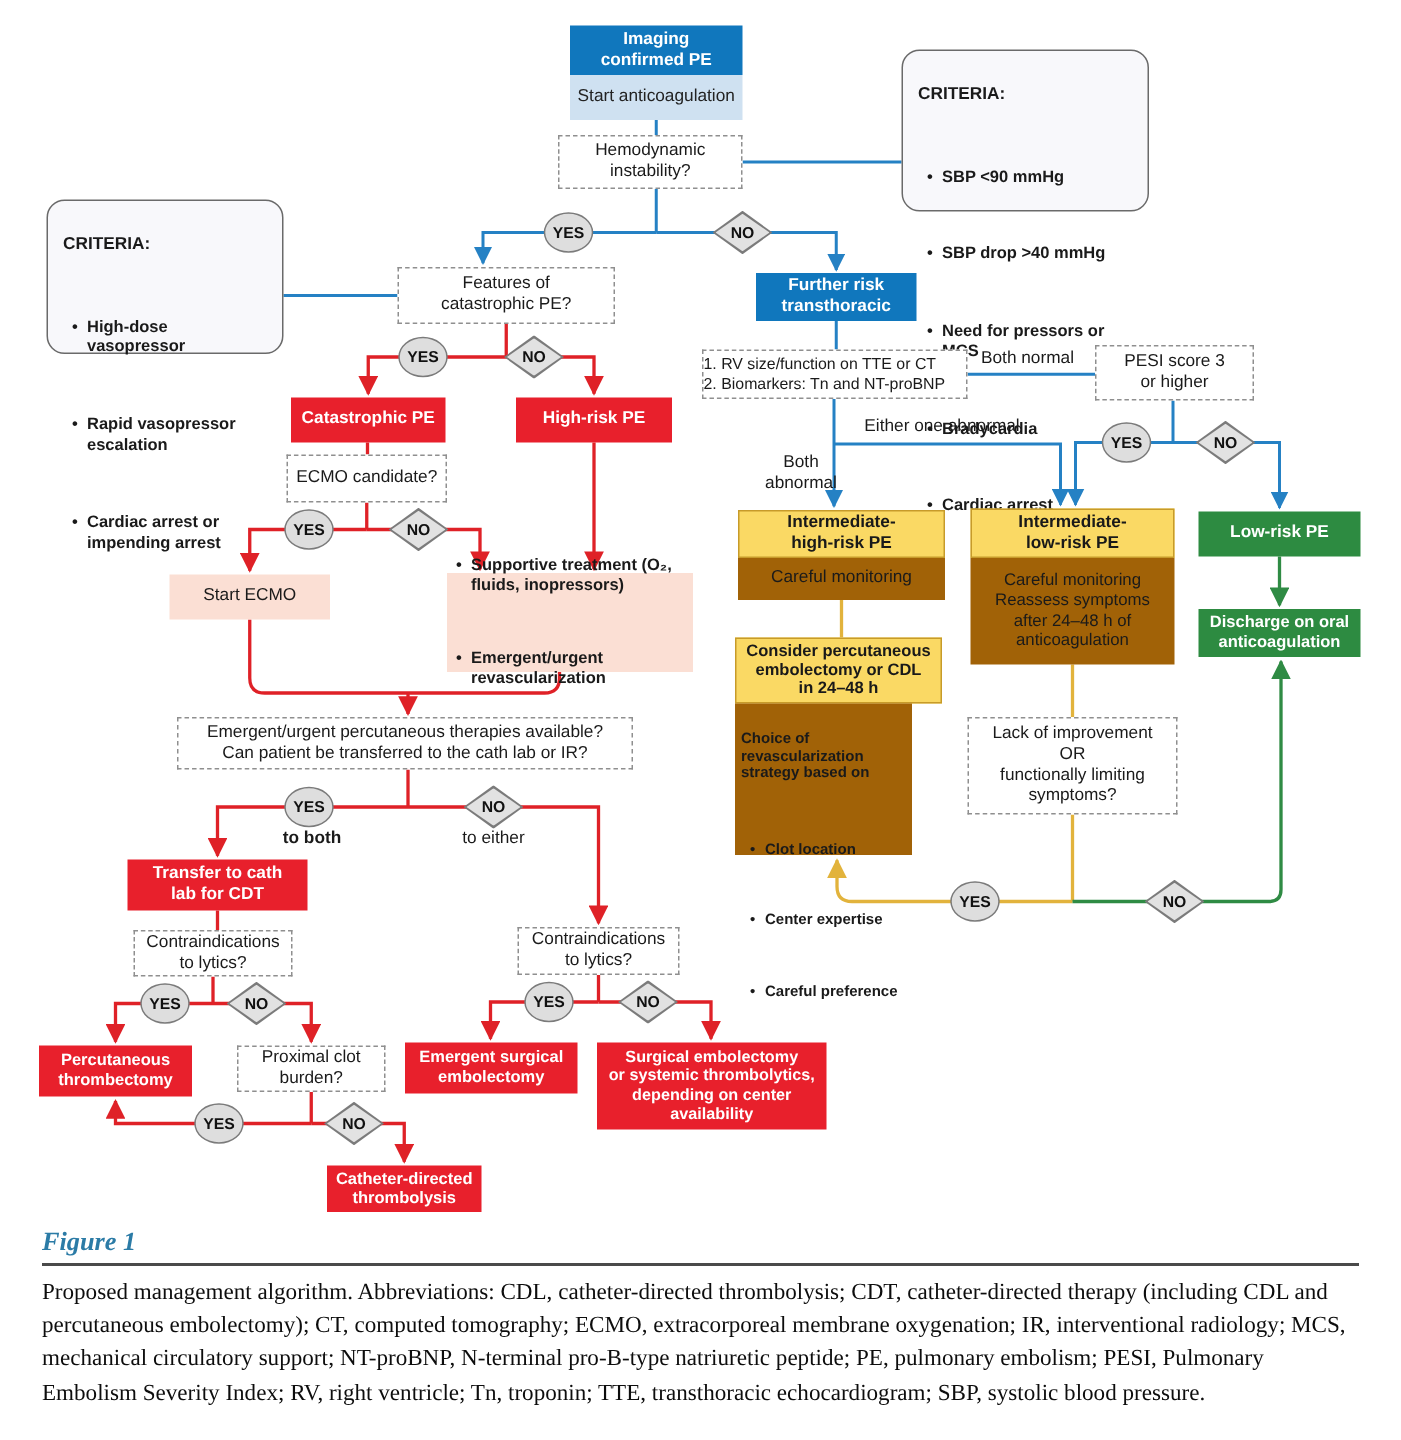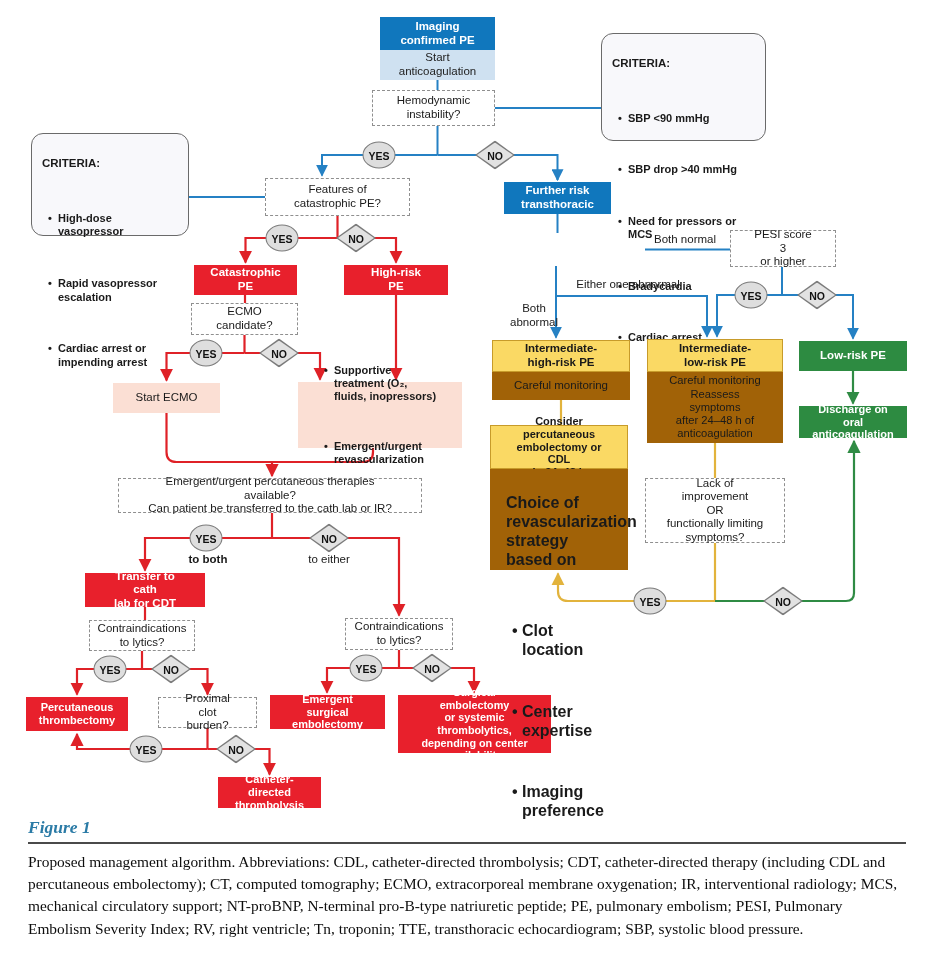--- a/index.html
+++ b/index.html
@@ -1,19 +1,19 @@
 <!DOCTYPE html>
 <html><head>
 <meta charset="utf-8">
 <style>
   html,body{margin:0;padding:0;background:#ffffff;}
   #canvas{position:relative;width:934px;height:960px;background:#fff;font-family:"Liberation Sans",sans-serif;overflow:hidden;}
   #wires{position:absolute;left:0;top:0;pointer-events:none;}
   .node{position:absolute;box-sizing:border-box;display:flex;align-items:center;justify-content:center;
-        text-align:center;white-space:pre-line;line-height:1.18;padding:2px 20px;font-size:11.5px;color:#1a1a1a;}
+        text-align:center;white-space:pre-line;line-height:1.18;padding:2px 0;font-size:11.5px;color:#1a1a1a;}
   .blue{background:#1077bd;color:#fff;font-weight:bold;}
   .lblue{background:#cfe1f1;color:#222;}
   .dashed{background:#fff;border:1.5px dashed #8f8f8f;}
   .red{background:#e8202c;color:#fff;font-weight:bold;}
   .pink{background:#fbdfd4;}
   .yellow{background:#fad964;border:1.5px solid #c79b2a;color:#191919;font-weight:bold;}
   .lyellow{background:#a16207;}
   .green{background:#2d8b41;color:#fff;font-weight:bold;}
   .criteria{background:#f8f8fb;border:1.6px solid #6a6a6a;border-radius:12px;display:block;text-align:left;
             padding:8px 10px;font-size:11px;line-height:1.25;}
@@ -164,37 +164,39 @@
 thrombolysis</div>
   <div class="node dashed" style="left:345px;top:618px;width:108px;height:32px;">Contraindications
 to lytics?</div>
   <div class="node red" style="left:270px;top:695px;width:115px;height:34px;font-size:11px;">Emergent surgical
 embolectomy</div>
   <div class="node red" style="left:398px;top:695px;width:153px;height:58px;font-size:10.8px;">Surgical embolectomy
 or systemic thrombolytics,
 depending on center
 availability</div>
 
+  <div class="node dashed leftalign" style="left:468px;top:233px;width:177px;height:33px;font-size:10.6px;">1. RV size/function on TTE or CT
+2. Biomarkers: Tn and NT-proBNP</div>
   <div class="node dashed" style="left:730px;top:230px;width:106px;height:37px;">PESI score 3
 or higher</div>
 
   <div class="node yellow" style="left:492px;top:340px;width:138px;height:32px;">Intermediate-
 high-risk PE</div>
   <div class="node lyellow" style="left:492px;top:372px;width:138px;height:28px;">Careful monitoring</div>
   <div class="node yellow" style="left:490px;top:425px;width:138px;height:44px;font-size:11px;">Consider percutaneous
 embolectomy or CDL
 in 24–48 h</div>
-  <div class="node lyellow leftalign" style="left:490px;top:469px;width:138px;height:101px;font-size:16px;display:block;padding:6px 16px;">
+  <div class="node lyellow leftalign" style="left:490px;top:469px;width:118px;height:101px;font-size:10px;display:block;padding:6px 4px;">
     <div style="font-weight:bold;white-space:pre-line;margin-bottom:3px;">Choice of
 revascularization
 strategy based on</div>
     <ul class="blist">
       <li>Clot location</li>
       <li>Center expertise</li>
-      <li>Imaging preference</li>
+      <li>Careful preference</li>
     </ul>
   </div>
 
   <div class="node yellow" style="left:647px;top:339px;width:136px;height:33px;">Intermediate-
 low-risk PE</div>
   <div class="node lyellow" style="left:647px;top:372px;width:136px;height:71px;font-size:11.2px;">Careful monitoring
 Reassess symptoms
 after 24–48 h of
 anticoagulation</div>
   <div class="node dashed" style="left:645px;top:478px;width:140px;height:65px;">Lack of improvement

